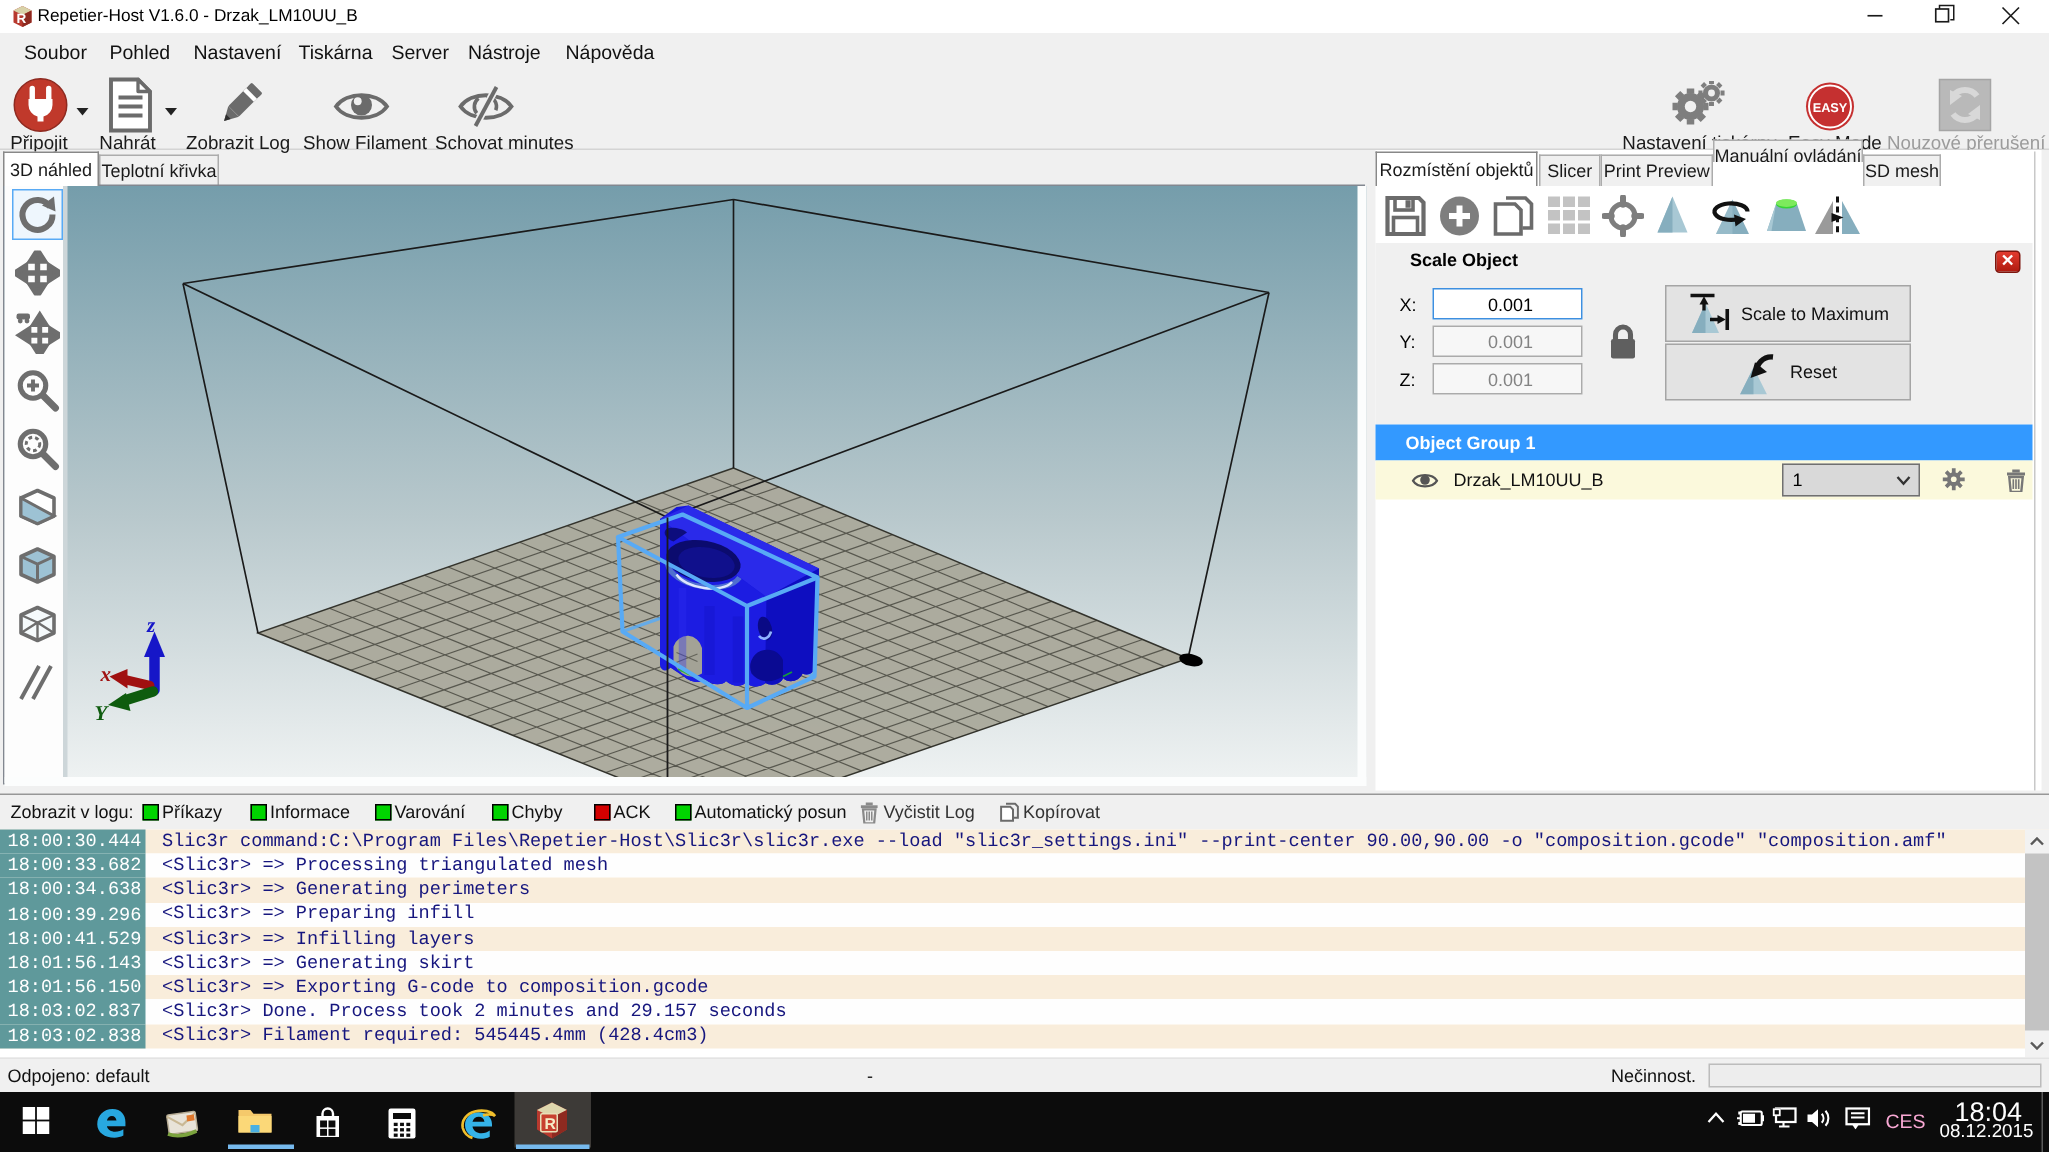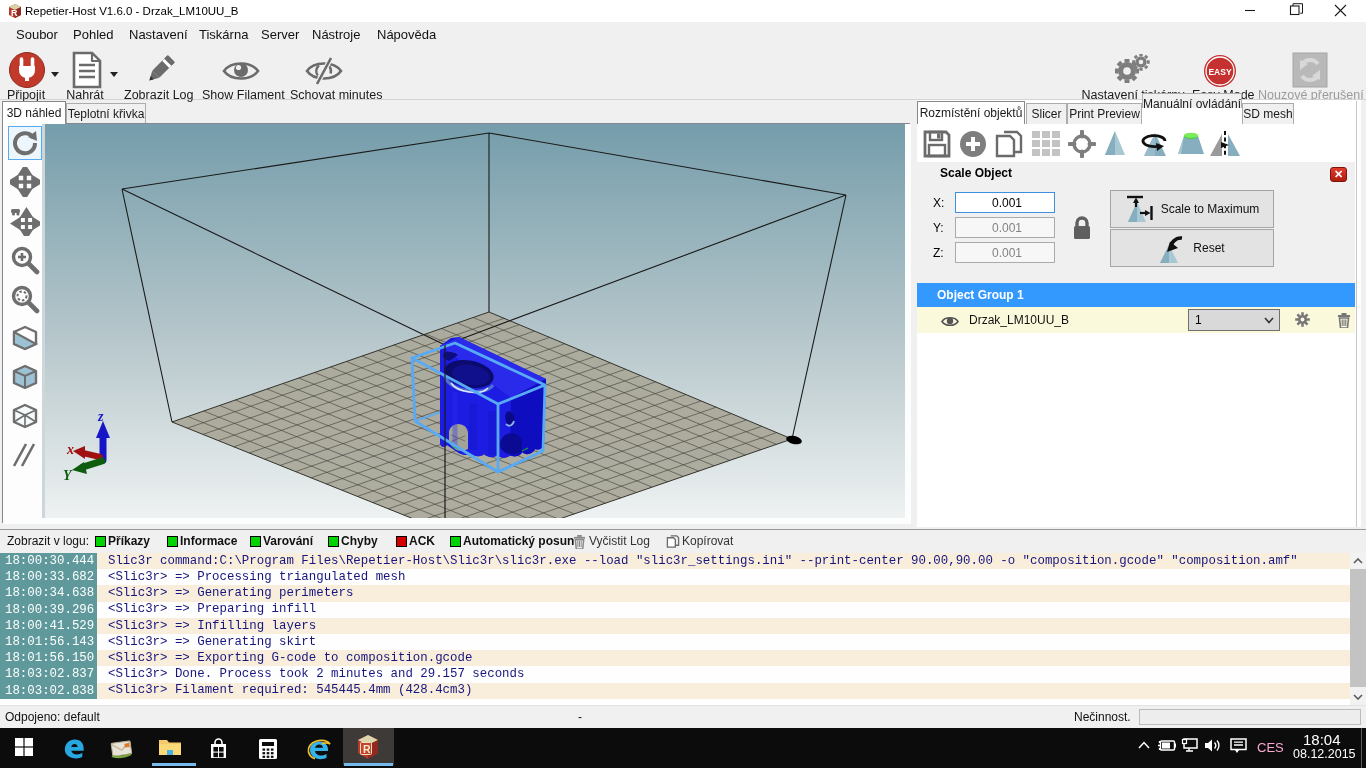--- a/index.html
+++ b/index.html
@@ -9,21 +9,21 @@
 #toolbar { position:absolute; left:0; top:46px; width:1366px; height:54px; background:#f0f0f0; border-bottom:1px solid #d4d4d4; }
 .tbl { position:absolute; top:42px; font-size:12.5px; color:#1a1a1a; text-align:center; white-space:nowrap; }
 #view3d { position:absolute; left:2px; top:123px; width:908px; height:400px; border:1px solid #828790; }
 .tab { position:absolute; font-size:12px; color:#1a1a1a; background:#f0f0f0; border:1px solid #acacac; border-bottom:none; text-align:center; white-space:nowrap; overflow:hidden; }
 .tab.active { background:#fff; z-index:2; }
 #rpanel { position:absolute; left:917px; top:100px; width:444px; height:427px; background:#fff; }
 .inp { position:absolute; width:100px; height:21px; font-size:12px; padding-left:4px; font-family:"Liberation Sans";text-align:center; }
 .btn { position:absolute; left:1110px; width:164px; height:38px; background:#e3e3e3; border:1px solid #a5a5a5; font-size:12px; color:#111; display:flex; align-items:center; justify-content:center; gap:6px; }
 #logheader { position:absolute; left:0; top:529px; width:1366px; height:24px; background:#f0f0f0; border-top:1px solid #979797; font-size:12px; color:#111; }
 .cb { position:absolute; top:6px; width:11px; height:11px; border:1.4px solid #000; }
-.cbl { position:absolute; top:4px;font-weight:bold; }
+.cbl { position:absolute; top:4px; }
 #logbody { position:absolute; left:0; top:553px; width:1366px; height:152px; background:#fff; font-family:"Liberation Mono",monospace; font-size:12.4px; }
 .lrow { height:16.2px; white-space:pre; display:flex; align-items:center; }
 .lts { flex:0 0 97px; width:97px; background:#5f999b; color:#fff; padding-left:5px; height:16.2px; line-height:16.4px; }
 .lmsg { color:#16167e; padding-left:11px; line-height:16.4px; }
 #statusbar { position:absolute; left:0; top:705px; width:1366px; height:23px; background:#f0f0f0; border-top:1px solid #e3e3e3; font-size:12px; color:#111;padding-left:33px; }
 #taskbar { position:absolute; left:0; top:728px; width:1366px; height:40px; background:#0c0c0c; }
 .trayicon { position:absolute; top:10px; }
 </style></head><body>
 <div id="win">
 
@@ -560,17 +560,17 @@
  <svg class="trayicon" style="left:1204px;top:10px" width="17" height="15" viewBox="0 0 17 15">
         <path d="M1 5 h3 l4 -3.5 v12 L4 10 H1 Z" fill="#fff"></path>
         <path d="M10.5 4.5 a4.5 4.5 0 0 1 0 6 M13 2.5 a7.5 7.5 0 0 1 0 10" stroke="#fff" stroke-width="1.4" fill="none"></path>
       </svg>
  <svg class="trayicon" style="left:1230px;top:10px" width="17" height="15" viewBox="0 0 17 15">
         <rect x="1" y="1" width="15" height="10.5" fill="none" stroke="#fff" stroke-width="1.5"></rect>
         <path d="M5 12 l2 3 2 -3" fill="#fff"></path>
         <path d="M4 4.2 h9 M4 7 h9" stroke="#fff" stroke-width="1.3"></path>
       </svg>
  <span class="abs" style="left:1257px;top:12px;color:#f9a8d4;font-size:13px">CES</span>
- <span class="abs" style="left:1303px;top:3px;color:#fff;font-size:15px">18:04</span>
+ <span class="abs" style="left:1303px;top:3px;color:#fff;font-size:18px">18:04</span>
  <span class="abs" style="left:1293px;top:19px;color:#fff;font-size:12.5px">08.12.2015</span>
  <div class="abs" style="left:1361px;top:0;width:1px;height:40px;background:#5a5a5a"></div>
 </div>
 
 </div>
 </body></html>

